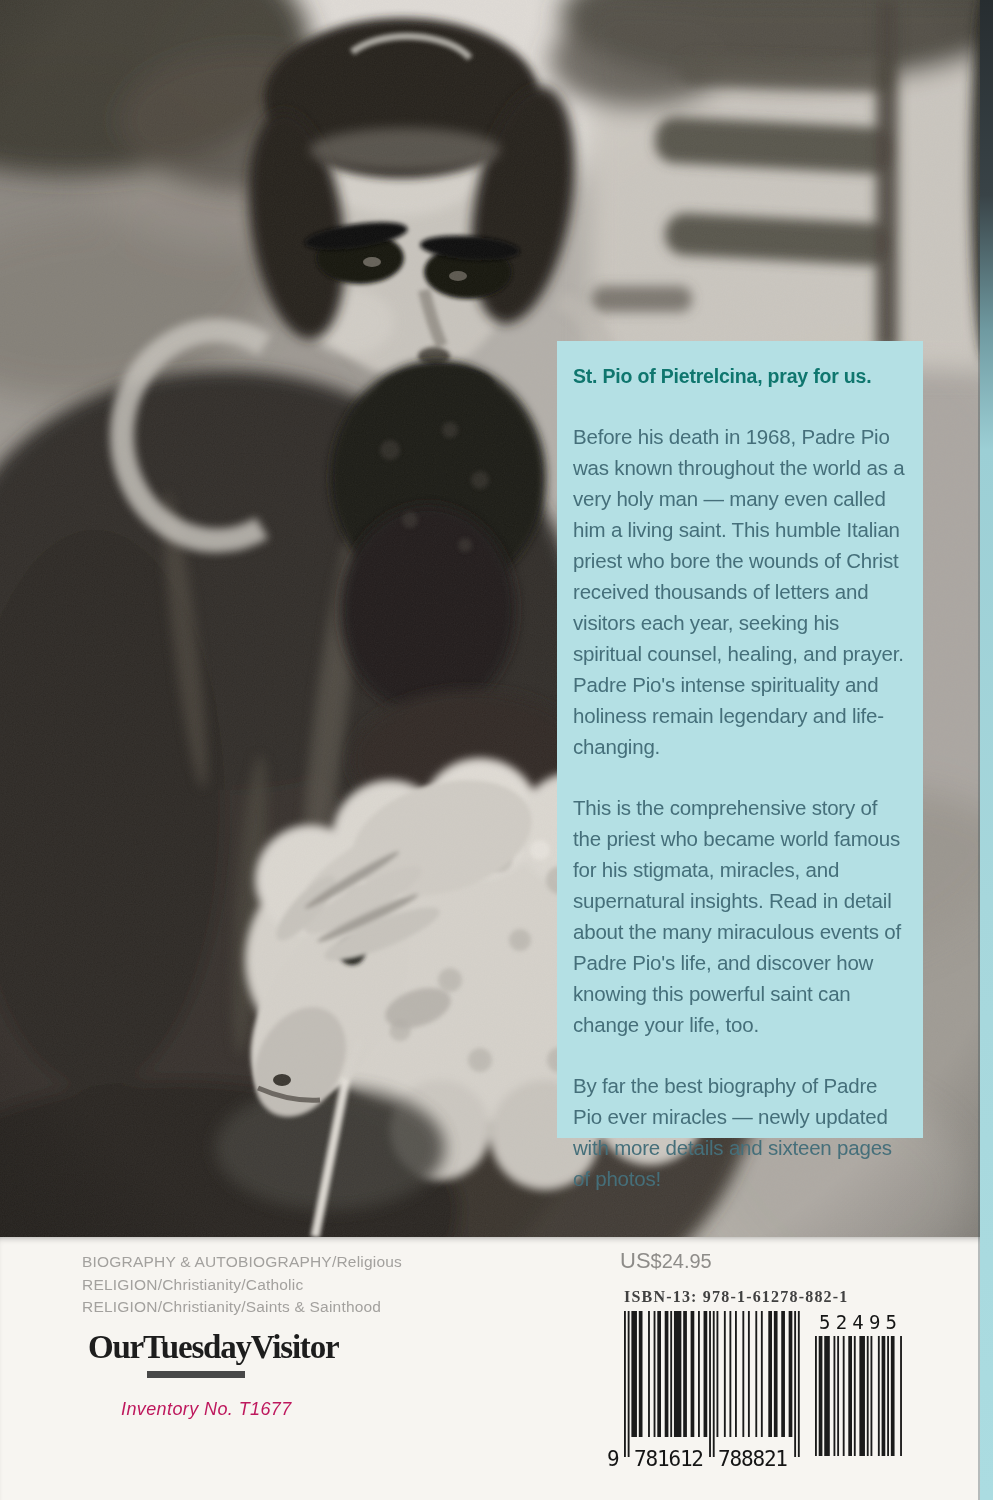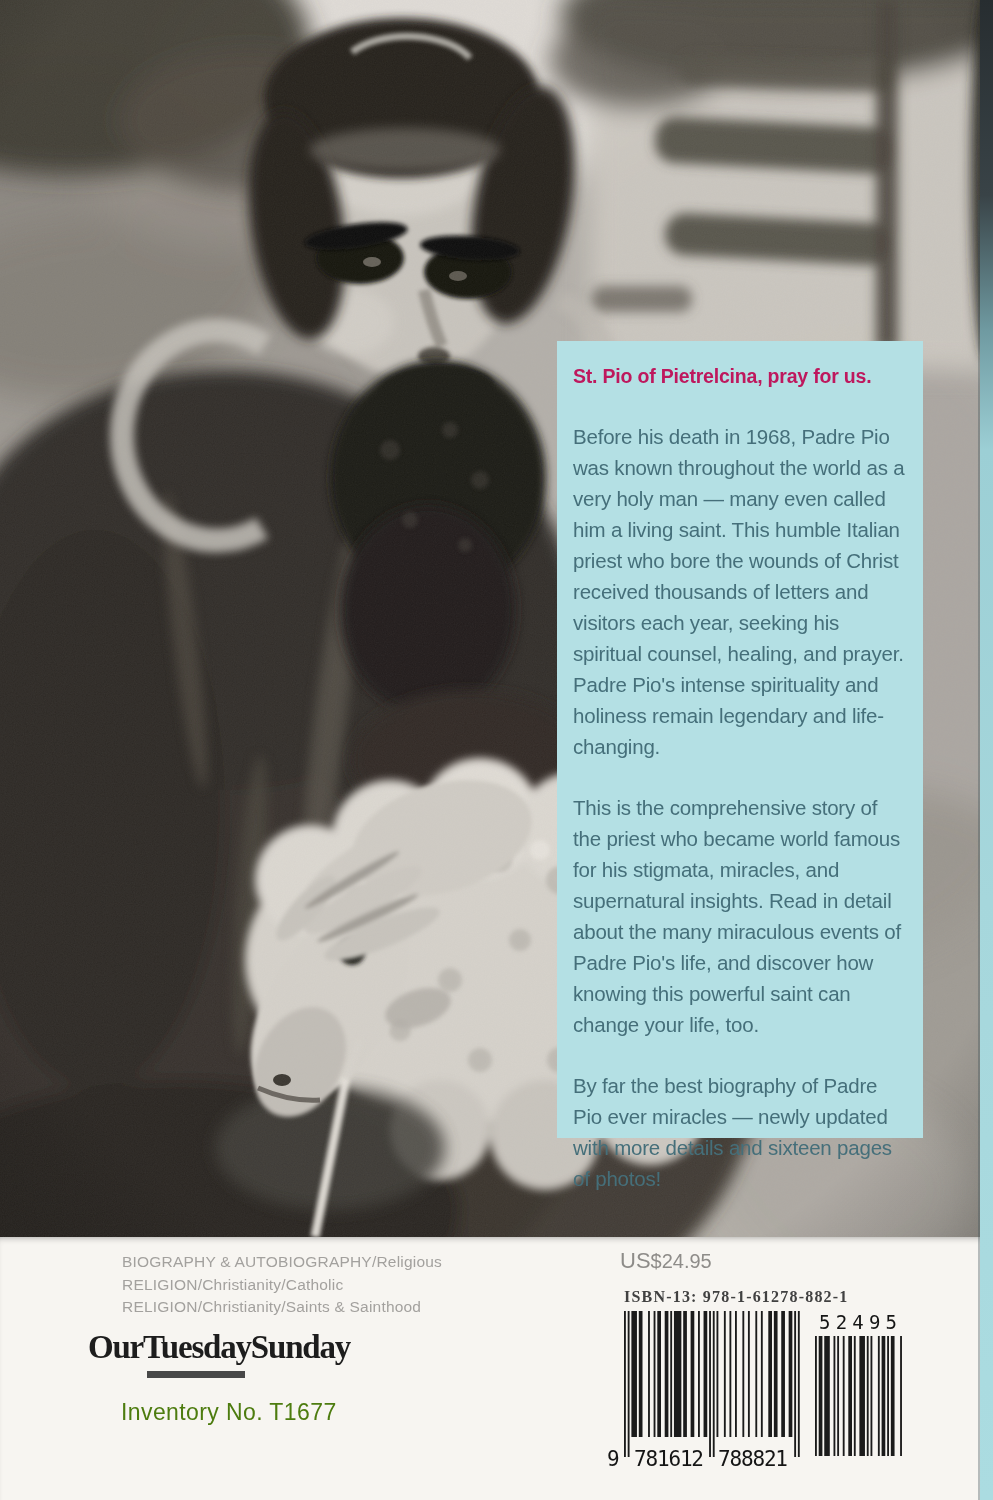--- a/index.html
+++ b/index.html
@@ -6,35 +6,35 @@
   .page{position:relative;width:993px;height:1500px;overflow:hidden;background:#f7f5f1;
         font-family:"Liberation Sans",sans-serif;}
 
   
   .photo{position:absolute;left:0;top:0;width:993px;height:1237px;overflow:hidden;}
   .photo svg{display:block;}
 
   
   .blurb{position:absolute;left:557px;top:341px;width:366px;height:797px;background:#b4e0e4;
          box-sizing:border-box;padding:20px 14px 0 16px;color:#456f7a;}
-  .blurb h2{margin:0 0 29px;font-size:19.5px;line-height:31px;font-weight:bold;color:#be185d;
+  .blurb h2{margin:0 0 29px;font-size:19.5px;line-height:31px;font-weight:bold;color:#0f766e;
             letter-spacing:-.2px;white-space:nowrap;}
   .blurb p{margin:0;font-size:20.5px;line-height:31px;letter-spacing:-.2px;}
   .blurb p + p{margin-top:30px;}
 
   
   .footer{position:absolute;left:0;top:1237px;width:993px;height:263px;background:#f7f5f1;
           box-shadow:inset 0 5px 7px -5px rgba(40,40,40,.45);}
   .categories{position:absolute;left:82px;top:14px;font-size:15.5px;line-height:22.5px;
-              color:#a3a19e;letter-spacing:.2px;margin-left:40px;}
+              color:#a3a19e;letter-spacing:.2px;}
   .logo{position:absolute;left:88px;top:92px;font-family:"Liberation Serif",serif;font-weight:bold;
         font-size:33px;color:#1d1d1d;letter-spacing:-1.2px;white-space:nowrap;}
   .logo .sunday{position:relative;}
   .logo .sunday::after{content:"";position:absolute;left:4px;right:6px;bottom:-13px;height:7px;background:#484848;}
-  .inventory{position:absolute;left:121px;top:162px;font-size:23px;color:#4d7c0f;letter-spacing:.4px;}
+  .inventory{position:absolute;left:121px;top:162px;font-size:18px;color:#be185d;letter-spacing:.4px;font-style:italic;}
   .price{position:absolute;left:620px;top:11px;color:#8e8c89;}
   .price .cur{font-size:22px;}
   .price .amt{font-size:20px;}
   .isbn{position:absolute;left:624px;top:51px;font-family:Liberation Serif, serif;
         font-size:16px;font-weight:bold;color:#414141;letter-spacing:1.2px;white-space:nowrap;}
   .barcode{position:absolute;left:606px;top:72px;}
   .bc-bar{fill:#1b1b1b;}
   .bc-text{font-family:"DejaVu Sans Mono",monospace;fill:#151515;}
 
   
@@ -236,21 +236,21 @@
 
   <div class="footer">
 
     <div class="categories">
       <div>BIOGRAPHY &amp; AUTOBIOGRAPHY/Religious</div>
       <div>RELIGION/Christianity/Catholic</div>
       <div>RELIGION/Christianity/Saints &amp; Sainthood</div>
     </div>
 
     <div class="logo">
-      <span>Our</span><span class="sunday">Tuesday</span><span>Sunday</span>
+      <span>Our</span><span class="sunday">Tuesday</span><span>Visitor</span>
     </div>
 
     <div class="inventory">Inventory No. T1677</div>
 
     <div class="price">
       <span class="cur">US</span><span class="amt">$24.95</span>
     </div>
 
     <div class="isbn">ISBN-13: 978-1-61278-882-1</div>
 

